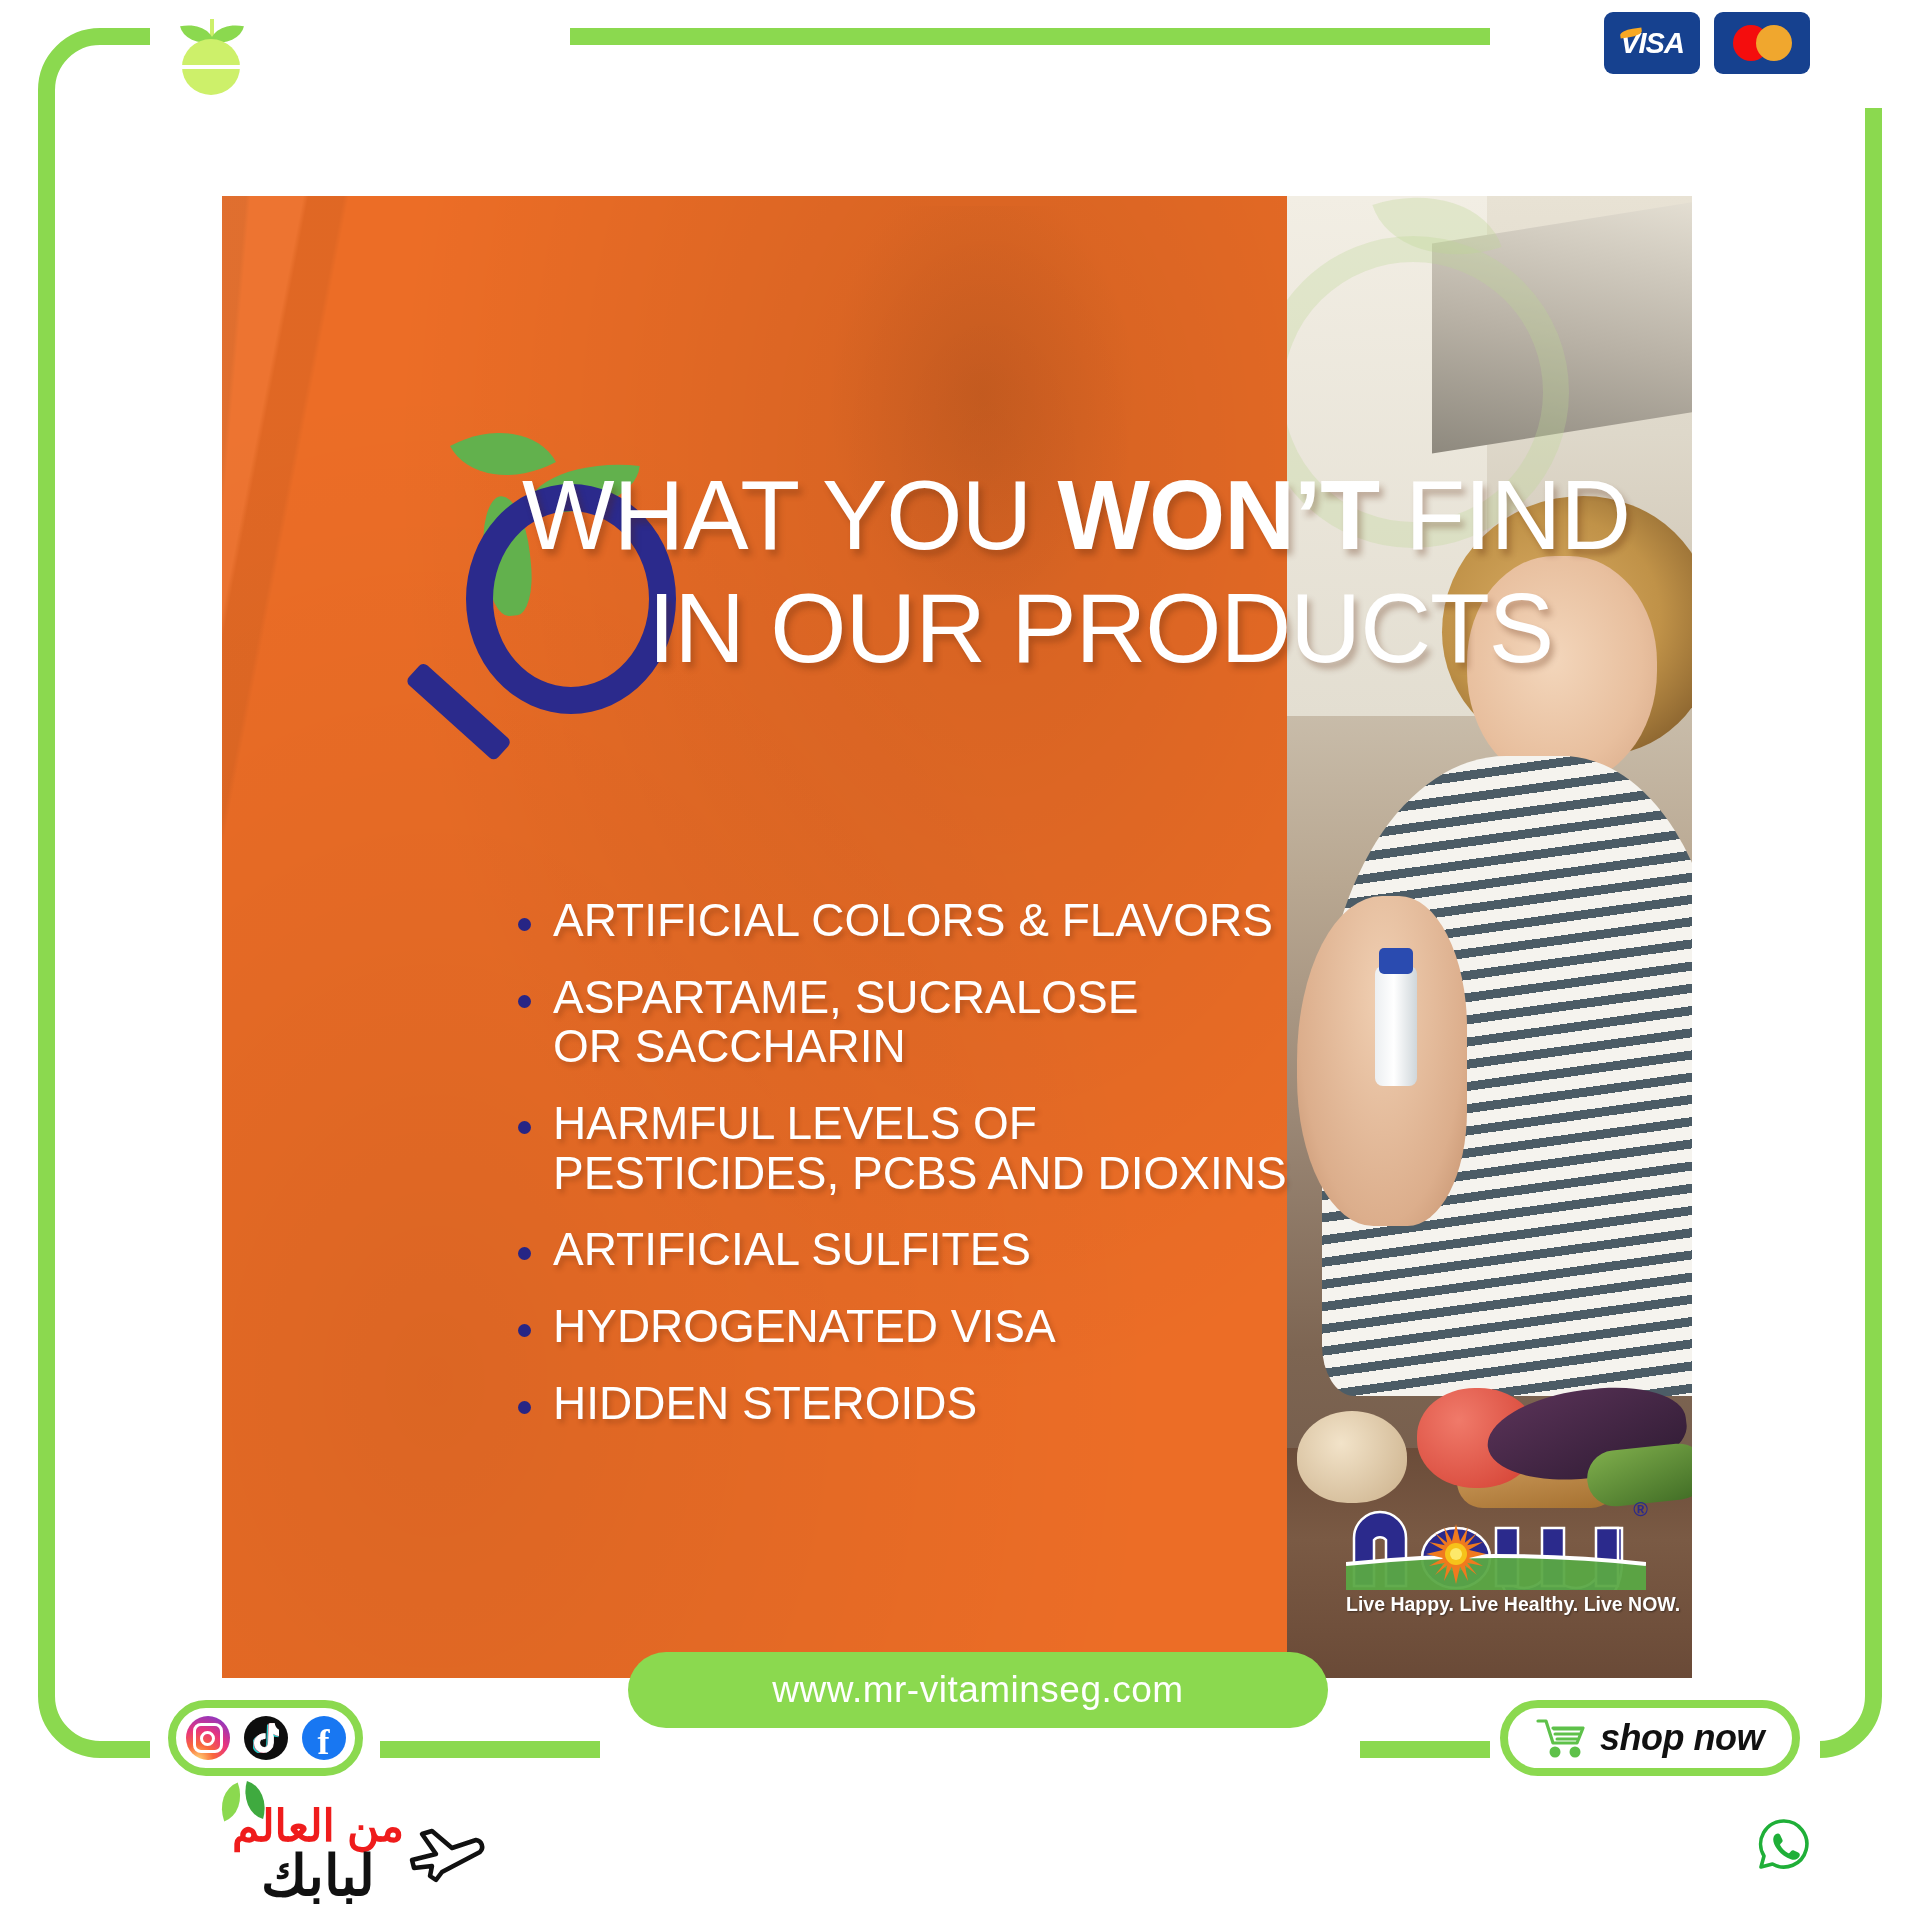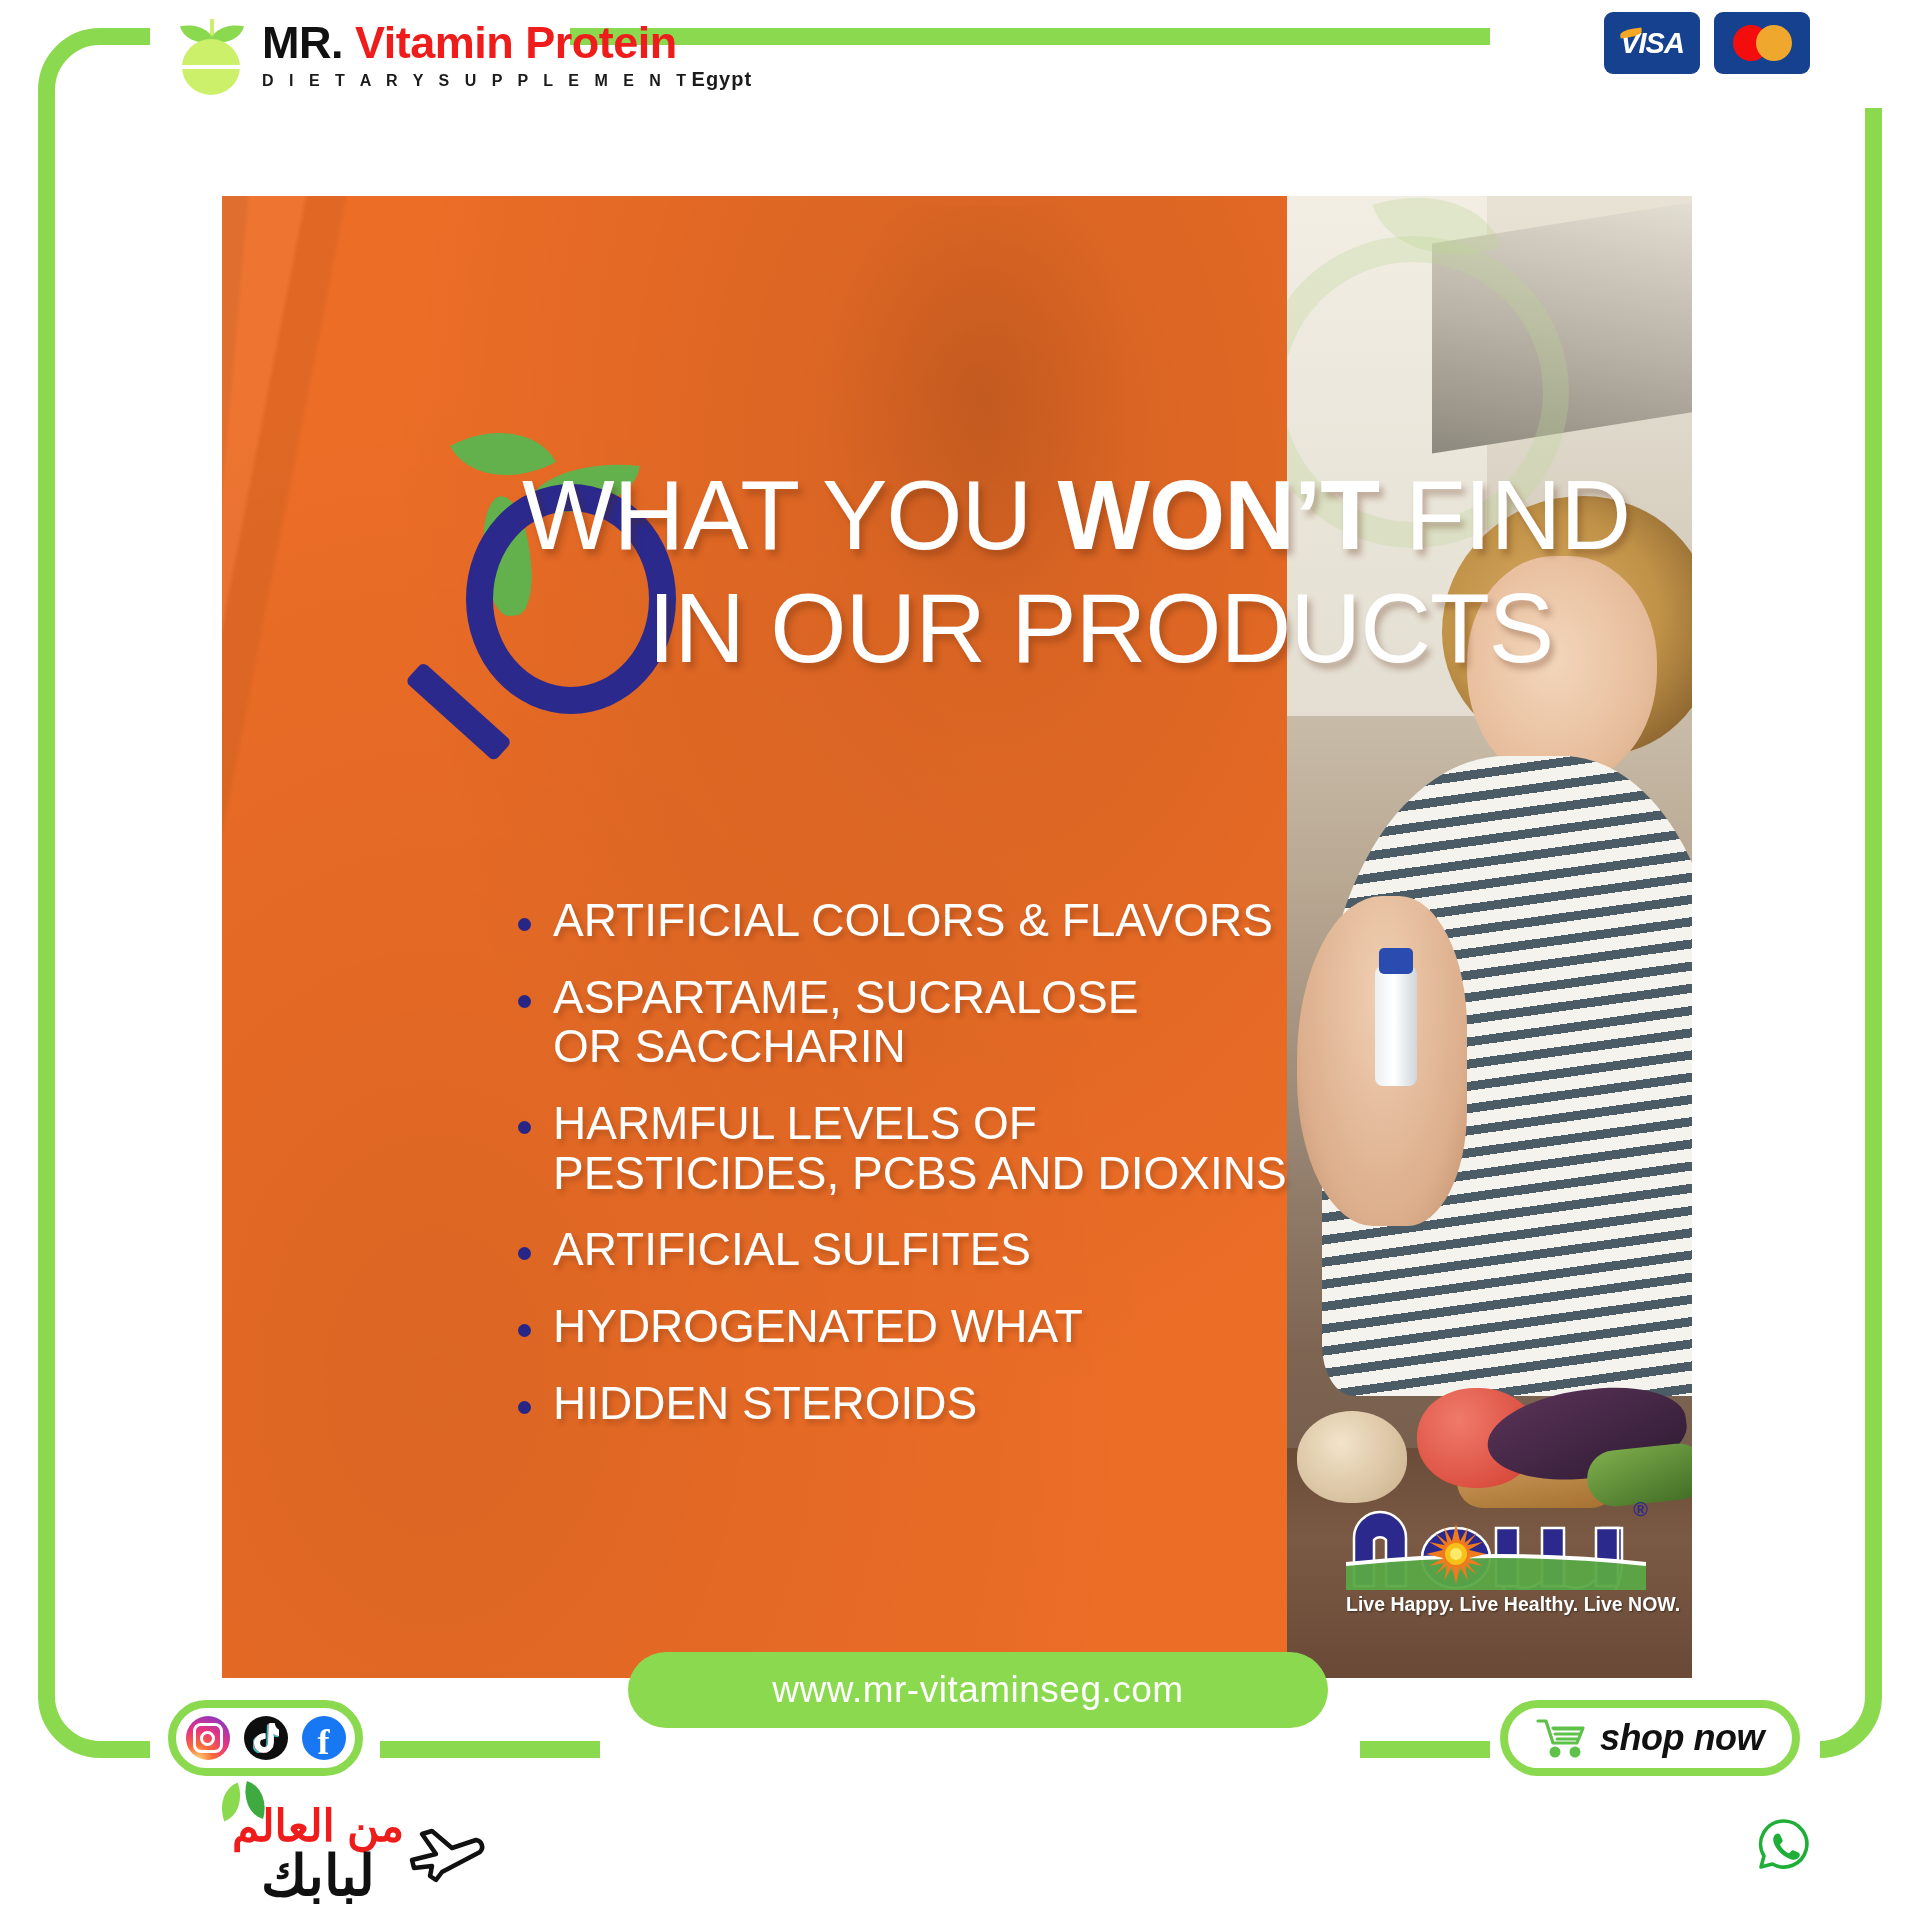--- a/index.html
+++ b/index.html
@@ -277,28 +277,20 @@
   <div class="notch notch-url"></div>
   <div class="notch notch-shop"></div>
 
   <div class="brand">
     <div class="brand-mark">
       <div class="apple-stem"></div>
       <div class="apple-leafL"></div>
       <div class="apple-leafR"></div>
       <div class="apple-body"></div>
       <div class="apple-line"></div>
-    </div>
-    <div class="brand-text">
-      <div class="brand-line1">
-        <span class="brand-mr">MR.</span><span>&nbsp;</span><span class="brand-red">Vitamin Protein</span>
-      </div>
-      <div class="brand-line2">
-        <span>D I E T A R Y   S U P P L E M E N T</span><span class="brand-eg">Egypt</span>
-      </div>
     </div>
   </div>
 
   <div class="cards">
     <div class="card">
       <div class="visa-swoosh"></div>
       <span class="visa-txt">VISA</span>
     </div>
     <div class="card">
       <div class="mc-red"></div>
@@ -355,21 +347,21 @@
       <div class="bullet">
           <span class="bullet-dot"></span>
           <span class="bullet-text">HARMFUL LEVELS OF<br>PESTICIDES, PCBS AND DIOXINS</span>
         </div>
       <div class="bullet">
           <span class="bullet-dot"></span>
           <span class="bullet-text">ARTIFICIAL SULFITES</span>
         </div>
       <div class="bullet">
           <span class="bullet-dot"></span>
-          <span class="bullet-text">HYDROGENATED WHAT</span>
+          <span class="bullet-text">HYDROGENATED VISA</span>
         </div>
       <div class="bullet">
           <span class="bullet-dot"></span>
           <span class="bullet-text">HIDDEN STEROIDS</span>
         </div>
     </div>
 
     <div class="nowlogo">
       <div class="now-word">
         <svg class="now-svg" viewBox="0 0 300 88">

